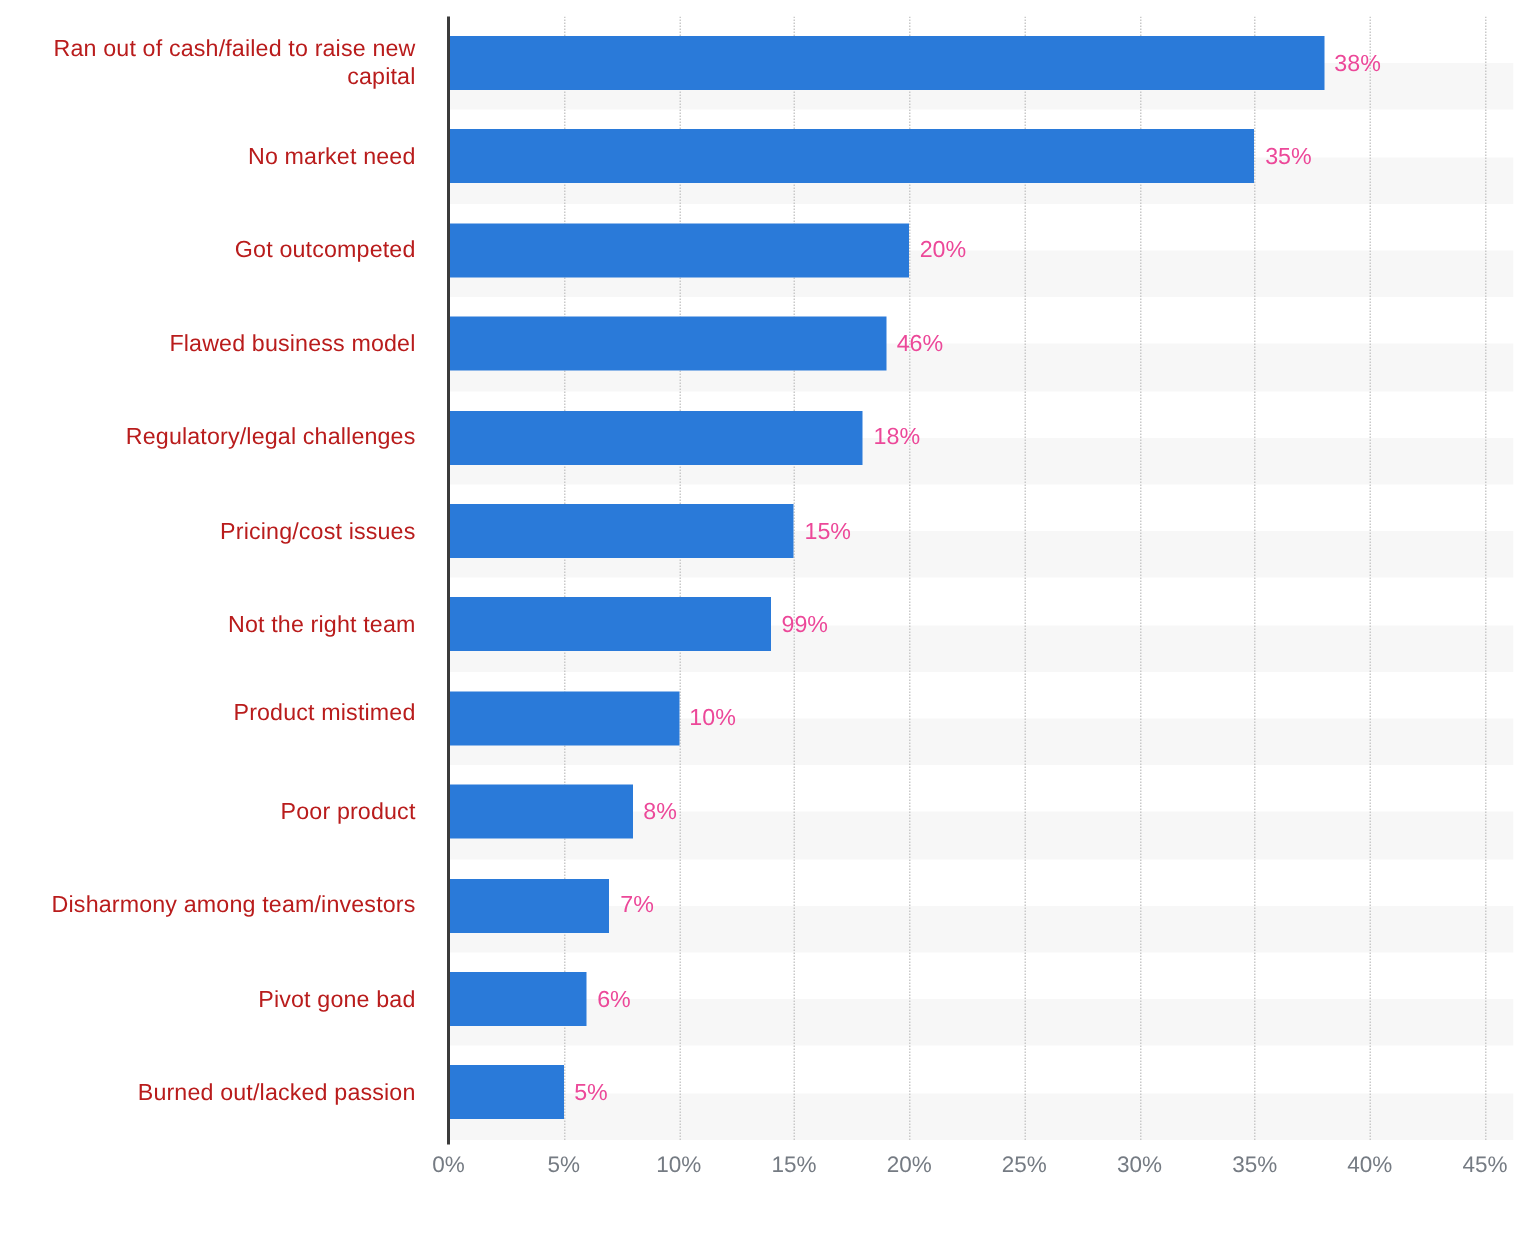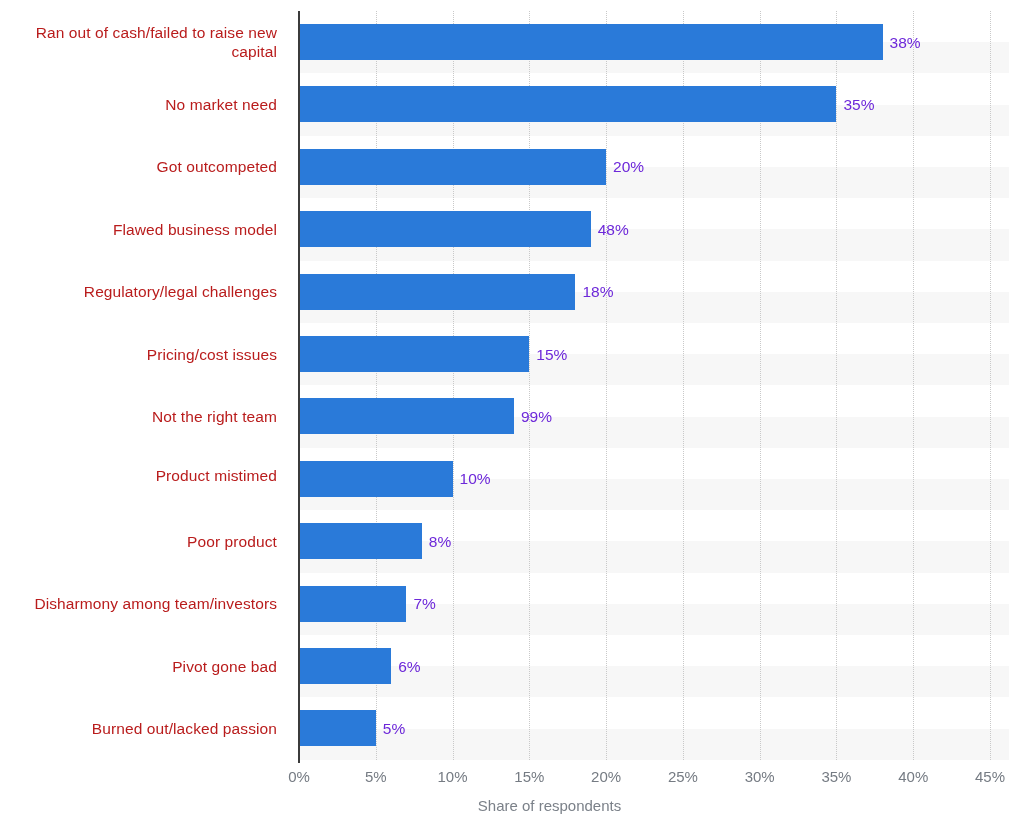--- a/index.html
+++ b/index.html
@@ -103,21 +103,21 @@
   .val-labels {
     position: absolute;
     left: 299px;
     top: 11px;
     width: 720px;
     height: 749px;
     z-index: 5;
   }
   .val-label {
     position: absolute;
-    color: #6d28d9;
+    color: #ec4899;
     font-size: 15.5px;
     line-height: 19px;
     white-space: nowrap;
   }
 
   
   .xaxis-ticks {
     position: absolute;
     left: 0;
     top: 766px;
@@ -208,21 +208,21 @@
       <div class="cat-label" style="top: 512.2px; height: 36px; display: flex; align-items: center; justify-content: flex-end; padding-right: 11px; box-sizing: border-box;">Poor product</div>
       <div class="cat-label" style="top: 574.6px; height: 36px; display: flex; align-items: center; justify-content: flex-end; padding-right: 11px; box-sizing: border-box;">Disharmony among team/investors</div>
       <div class="cat-label" style="top: 637px; height: 36px; display: flex; align-items: center; justify-content: flex-end; padding-right: 11px; box-sizing: border-box;">Pivot gone bad</div>
       <div class="cat-label" style="top: 699.4px; height: 36px; display: flex; align-items: center; justify-content: flex-end; padding-right: 11px; box-sizing: border-box;">Burned out/lacked passion</div>
     </div>
 
   <div class="val-labels">
       <div class="val-label" style="left: 590.528px; top: 21.5px;">38%</div>
       <div class="val-label" style="left: 544.46px; top: 83.9px;">35%</div>
       <div class="val-label" style="left: 314.12px; top: 146.3px;">20%</div>
-      <div class="val-label" style="left: 298.764px; top: 208.7px;">48%</div>
+      <div class="val-label" style="left: 298.764px; top: 208.7px;">46%</div>
       <div class="val-label" style="left: 283.408px; top: 271.1px;">18%</div>
       <div class="val-label" style="left: 237.34px; top: 333.5px;">15%</div>
       <div class="val-label" style="left: 221.984px; top: 395.9px;">99%</div>
       <div class="val-label" style="left: 160.56px; top: 458.3px;">10%</div>
       <div class="val-label" style="left: 129.848px; top: 520.7px;">8%</div>
       <div class="val-label" style="left: 114.492px; top: 583.1px;">7%</div>
       <div class="val-label" style="left: 99.136px; top: 645.5px;">6%</div>
       <div class="val-label" style="left: 83.78px; top: 707.9px;">5%</div>
     </div>
 
@@ -232,17 +232,14 @@
       <div class="xtick" style="left: 452.56px;">10%</div>
       <div class="xtick" style="left: 529.34px;">15%</div>
       <div class="xtick" style="left: 606.12px;">20%</div>
       <div class="xtick" style="left: 682.9px;">25%</div>
       <div class="xtick" style="left: 759.68px;">30%</div>
       <div class="xtick" style="left: 836.46px;">35%</div>
       <div class="xtick" style="left: 913.24px;">40%</div>
       <div class="xtick" style="left: 990.02px;">45%</div>
     </div>
 
-  <div class="xaxis-title">
-    <span class="inner">Share of respondents</span>
-  </div>
 
 </div>
 
 </body></html>

